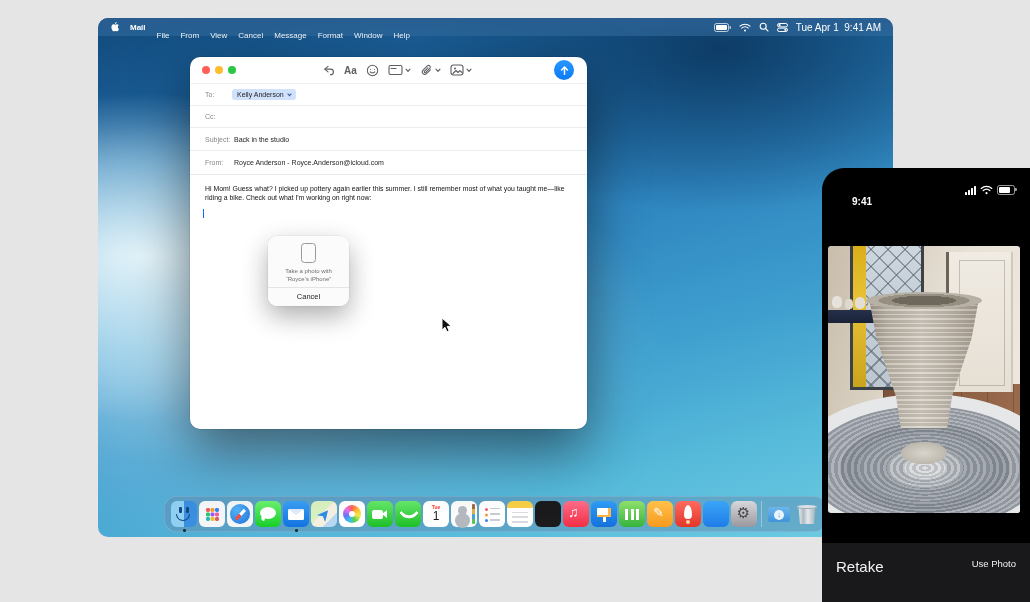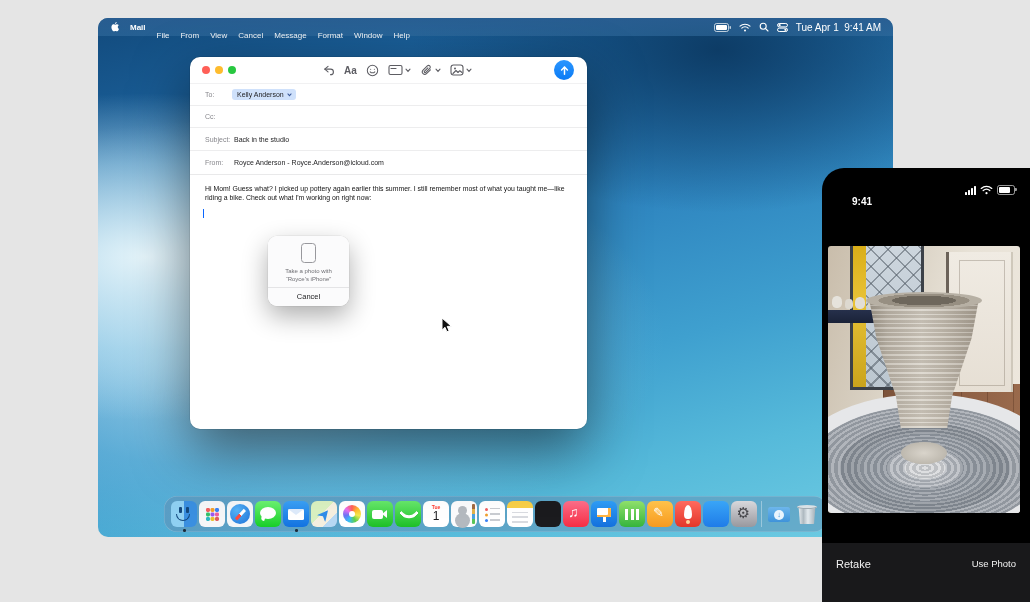--- a/index.html
+++ b/index.html
@@ -169,21 +169,21 @@
   #ph-pot{left:35px;top:50px;width:122px;height:132px;
     clip-path:polygon(5% 2%,95% 2%,89% 32%,73% 76%,69% 100%,31% 100%,27% 76%,11% 32%);
     background:
       repeating-linear-gradient(180deg,rgba(255,255,255,.22) 0 1.5px,rgba(80,70,60,.14) 1.5px 4.5px),
       linear-gradient(90deg,#978f82 0%,#bfb8ac 20%,#d6d0c5 48%,#c9c2b6 65%,#a39a8d 100%);}
   #ph-rim{left:38px;top:46px;width:116px;height:17px;border-radius:50%;
     background:radial-gradient(closest-side,#6e675c 0 55%,#978f82 56% 78%,#b7b0a4 79% 100%);}
   #ph-hub{left:73px;top:196px;width:46px;height:22px;border-radius:50%;background:radial-gradient(closest-side,#d9d4cb,#bdb8ae);}
 
   #ip-bar{left:0;right:0;top:375px;height:59px;background:#19191b;}
-  #ip-retake{position:absolute;left:14px;top:15px;font-size:11px;color:#f2f2f2;}
+  #ip-retake{position:absolute;left:14px;top:15px;font-size:15px;color:#f2f2f2;}
   #ip-usephoto{position:absolute;right:14px;top:15px;font-size:9.5px;color:#f2f2f2;}
 
   
   #cursor{left:441px;top:317px;}
 </style>
 </head>
 <body>
 
 <div id="stage">
 

